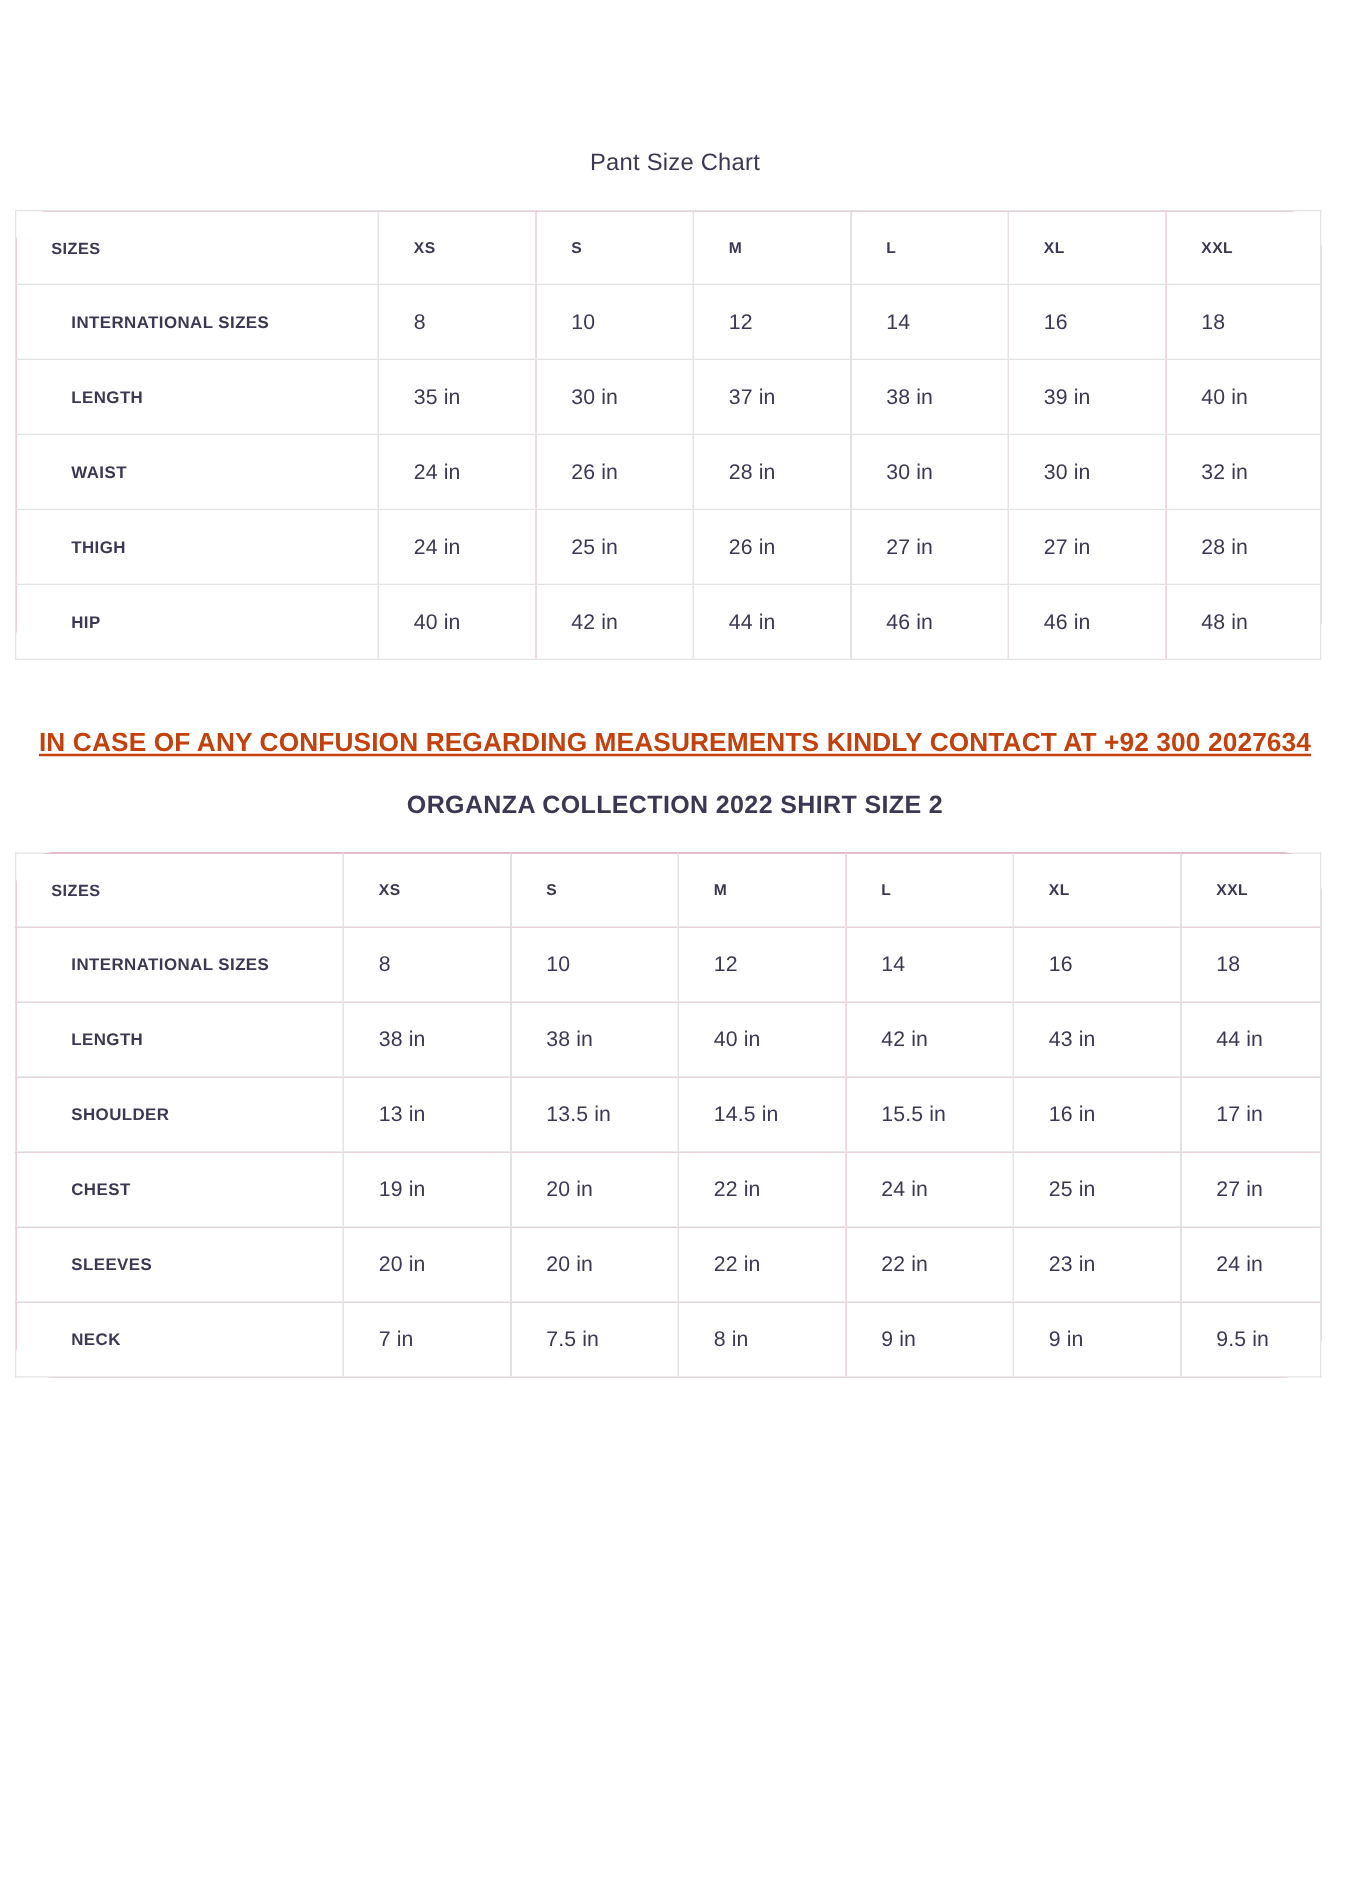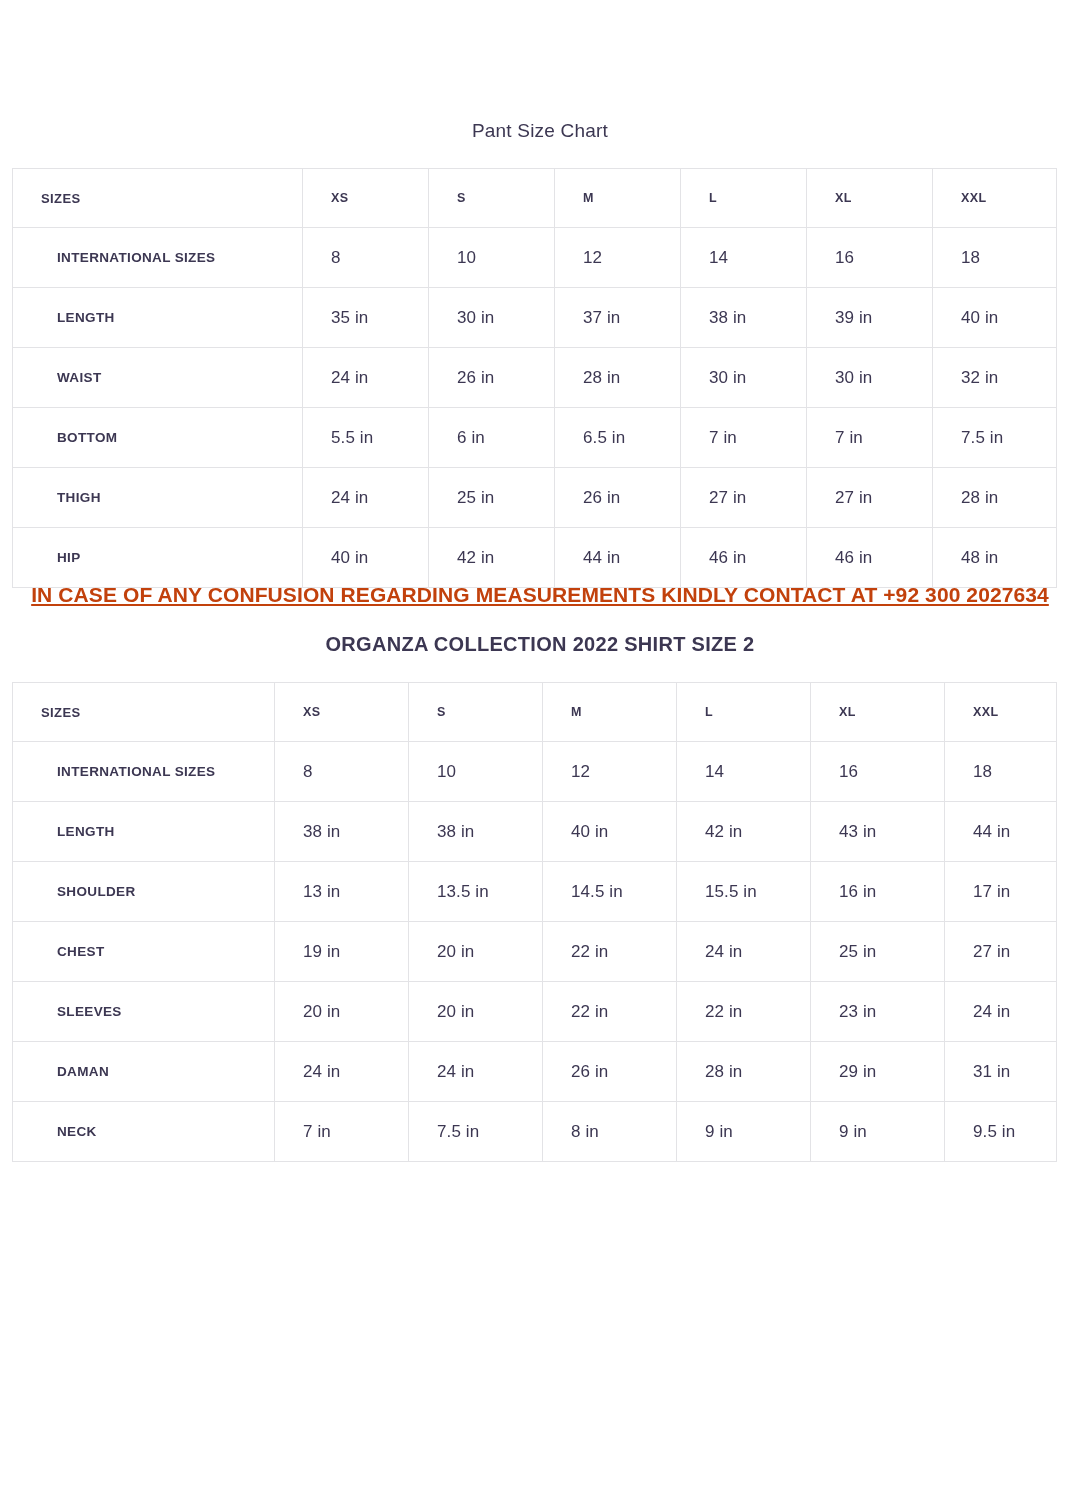--- a/index.html
+++ b/index.html
@@ -173,29 +173,20 @@
         <tr>
           <td class="row-label">WAIST</td>
           <td class="val">24 in</td>
           <td class="val">26 in</td>
           <td class="val">28 in</td>
           <td class="val">30 in</td>
           <td class="val">30 in</td>
           <td class="val">32 in</td>
         </tr>
         <tr>
-          <td class="row-label">BOTTOM</td>
-          <td class="val">5.5 in</td>
-          <td class="val">6 in</td>
-          <td class="val">6.5 in</td>
-          <td class="val">7 in</td>
-          <td class="val">7 in</td>
-          <td class="val">7.5 in</td>
-        </tr>
-        <tr>
           <td class="row-label">THIGH</td>
           <td class="val">24 in</td>
           <td class="val">25 in</td>
           <td class="val">26 in</td>
           <td class="val">27 in</td>
           <td class="val">27 in</td>
           <td class="val">28 in</td>
         </tr>
         <tr>
           <td class="row-label">HIP</td>
@@ -272,29 +263,20 @@
         <tr>
           <td class="row-label">SLEEVES</td>
           <td class="val">20 in</td>
           <td class="val">20 in</td>
           <td class="val">22 in</td>
           <td class="val">22 in</td>
           <td class="val">23 in</td>
           <td class="val">24 in</td>
         </tr>
         <tr>
-          <td class="row-label">DAMAN</td>
-          <td class="val">24 in</td>
-          <td class="val">24 in</td>
-          <td class="val">26 in</td>
-          <td class="val">28 in</td>
-          <td class="val">29 in</td>
-          <td class="val">31 in</td>
-        </tr>
-        <tr>
           <td class="row-label">NECK</td>
           <td class="val">7 in</td>
           <td class="val">7.5 in</td>
           <td class="val">8 in</td>
           <td class="val">9 in</td>
           <td class="val">9 in</td>
           <td class="val">9.5 in</td>
         </tr>
       </tbody>
   </table>

